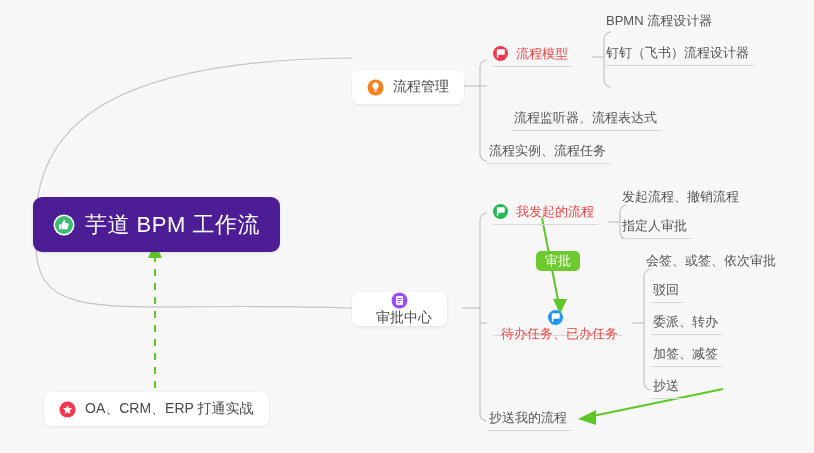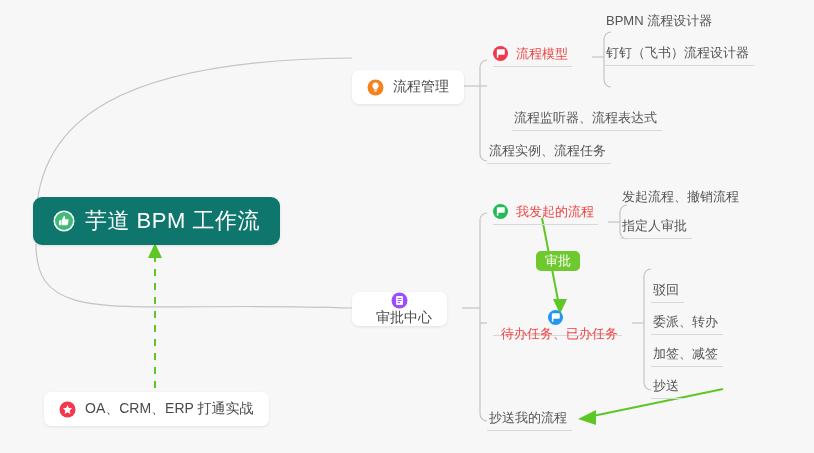--- a/index.html
+++ b/index.html
@@ -32,24 +32,24 @@
   .node {
     position: absolute;
     box-sizing: border-box;
     white-space: nowrap;
     display: flex;
     align-items: center;
   }
 
   
   .root-node {
-    background: #0f766e;
+    background: #4c1d95;
     border-radius: 9px;
     padding: 0 20px;
-    height: 48px;
+    height: 55px;
     box-shadow: 0 1px 3px rgba(0,0,0,0.10);
   }
   .root-label {
     color: #ffffff;
     font-size: 22px;
     letter-spacing: 0.5px;
     margin-left: 10px;
   }
 
   
@@ -247,20 +247,23 @@
   <div class="node lvl2-node" style="left:493px; top:310px;flex-direction:column;">
     <span class="icon">
       <svg width="15" height="15" viewBox="0 0 15 15">
         <rect x="0" y="0" width="15" height="15" rx="7.5" fill="#2196f3"></rect>
         <path d="M4.6 3.4 L4.6 11.8 M4.6 3.9 L11 3.9 L11 8.1 L4.6 8.1" stroke="#ffffff" stroke-width="1.5" fill="#ffffff" stroke-linejoin="round"></path>
       </svg>
     </span>
     <span class="lvl2-label">待办任务、已办任务</span>
   </div>
 
+  <div class="node leaf-node no-rule" style="left:644px; top:248px;">
+    <span class="leaf-label">会签、或签、依次审批</span>
+  </div>
   <div class="node leaf-node" style="left:651px; top:278px;">
     <span class="leaf-label">驳回</span>
   </div>
   <div class="node leaf-node" style="left:651px; top:310px;">
     <span class="leaf-label">委派、转办</span>
   </div>
   <div class="node leaf-node" style="left:651px; top:342px;">
     <span class="leaf-label">加签、减签</span>
   </div>
   <div class="node leaf-node" style="left:651px; top:374px;text-align:center;">

